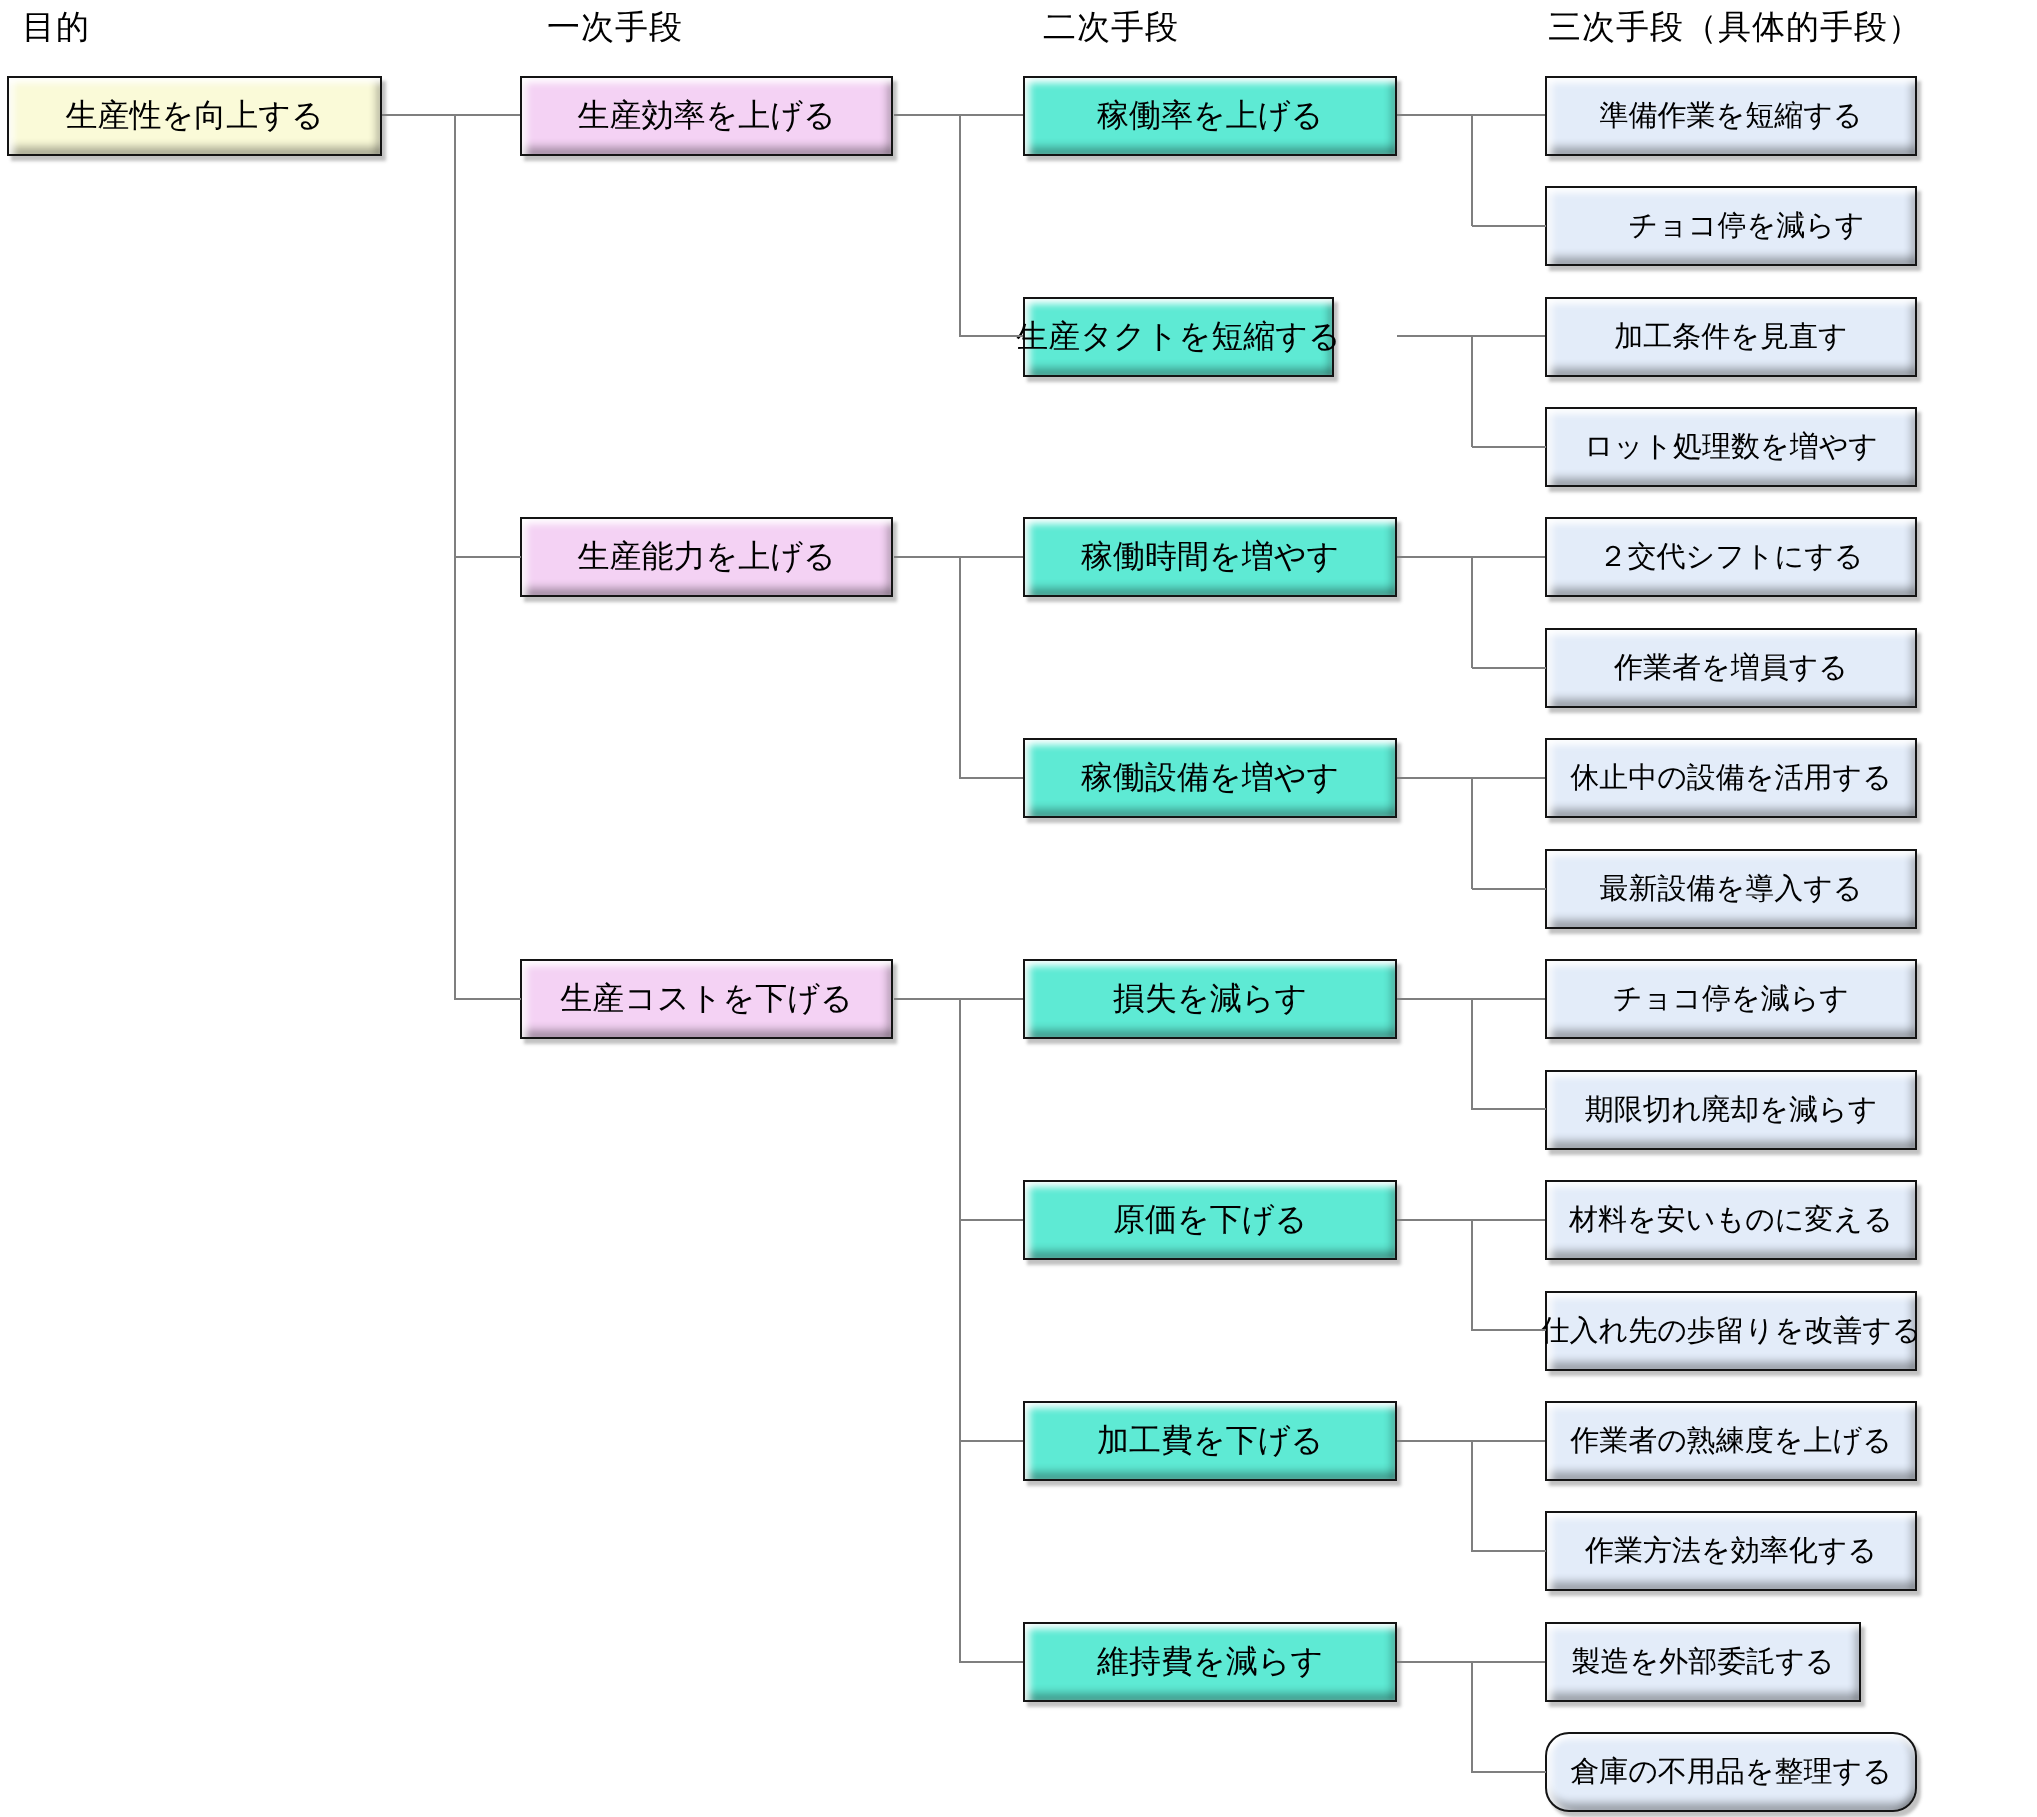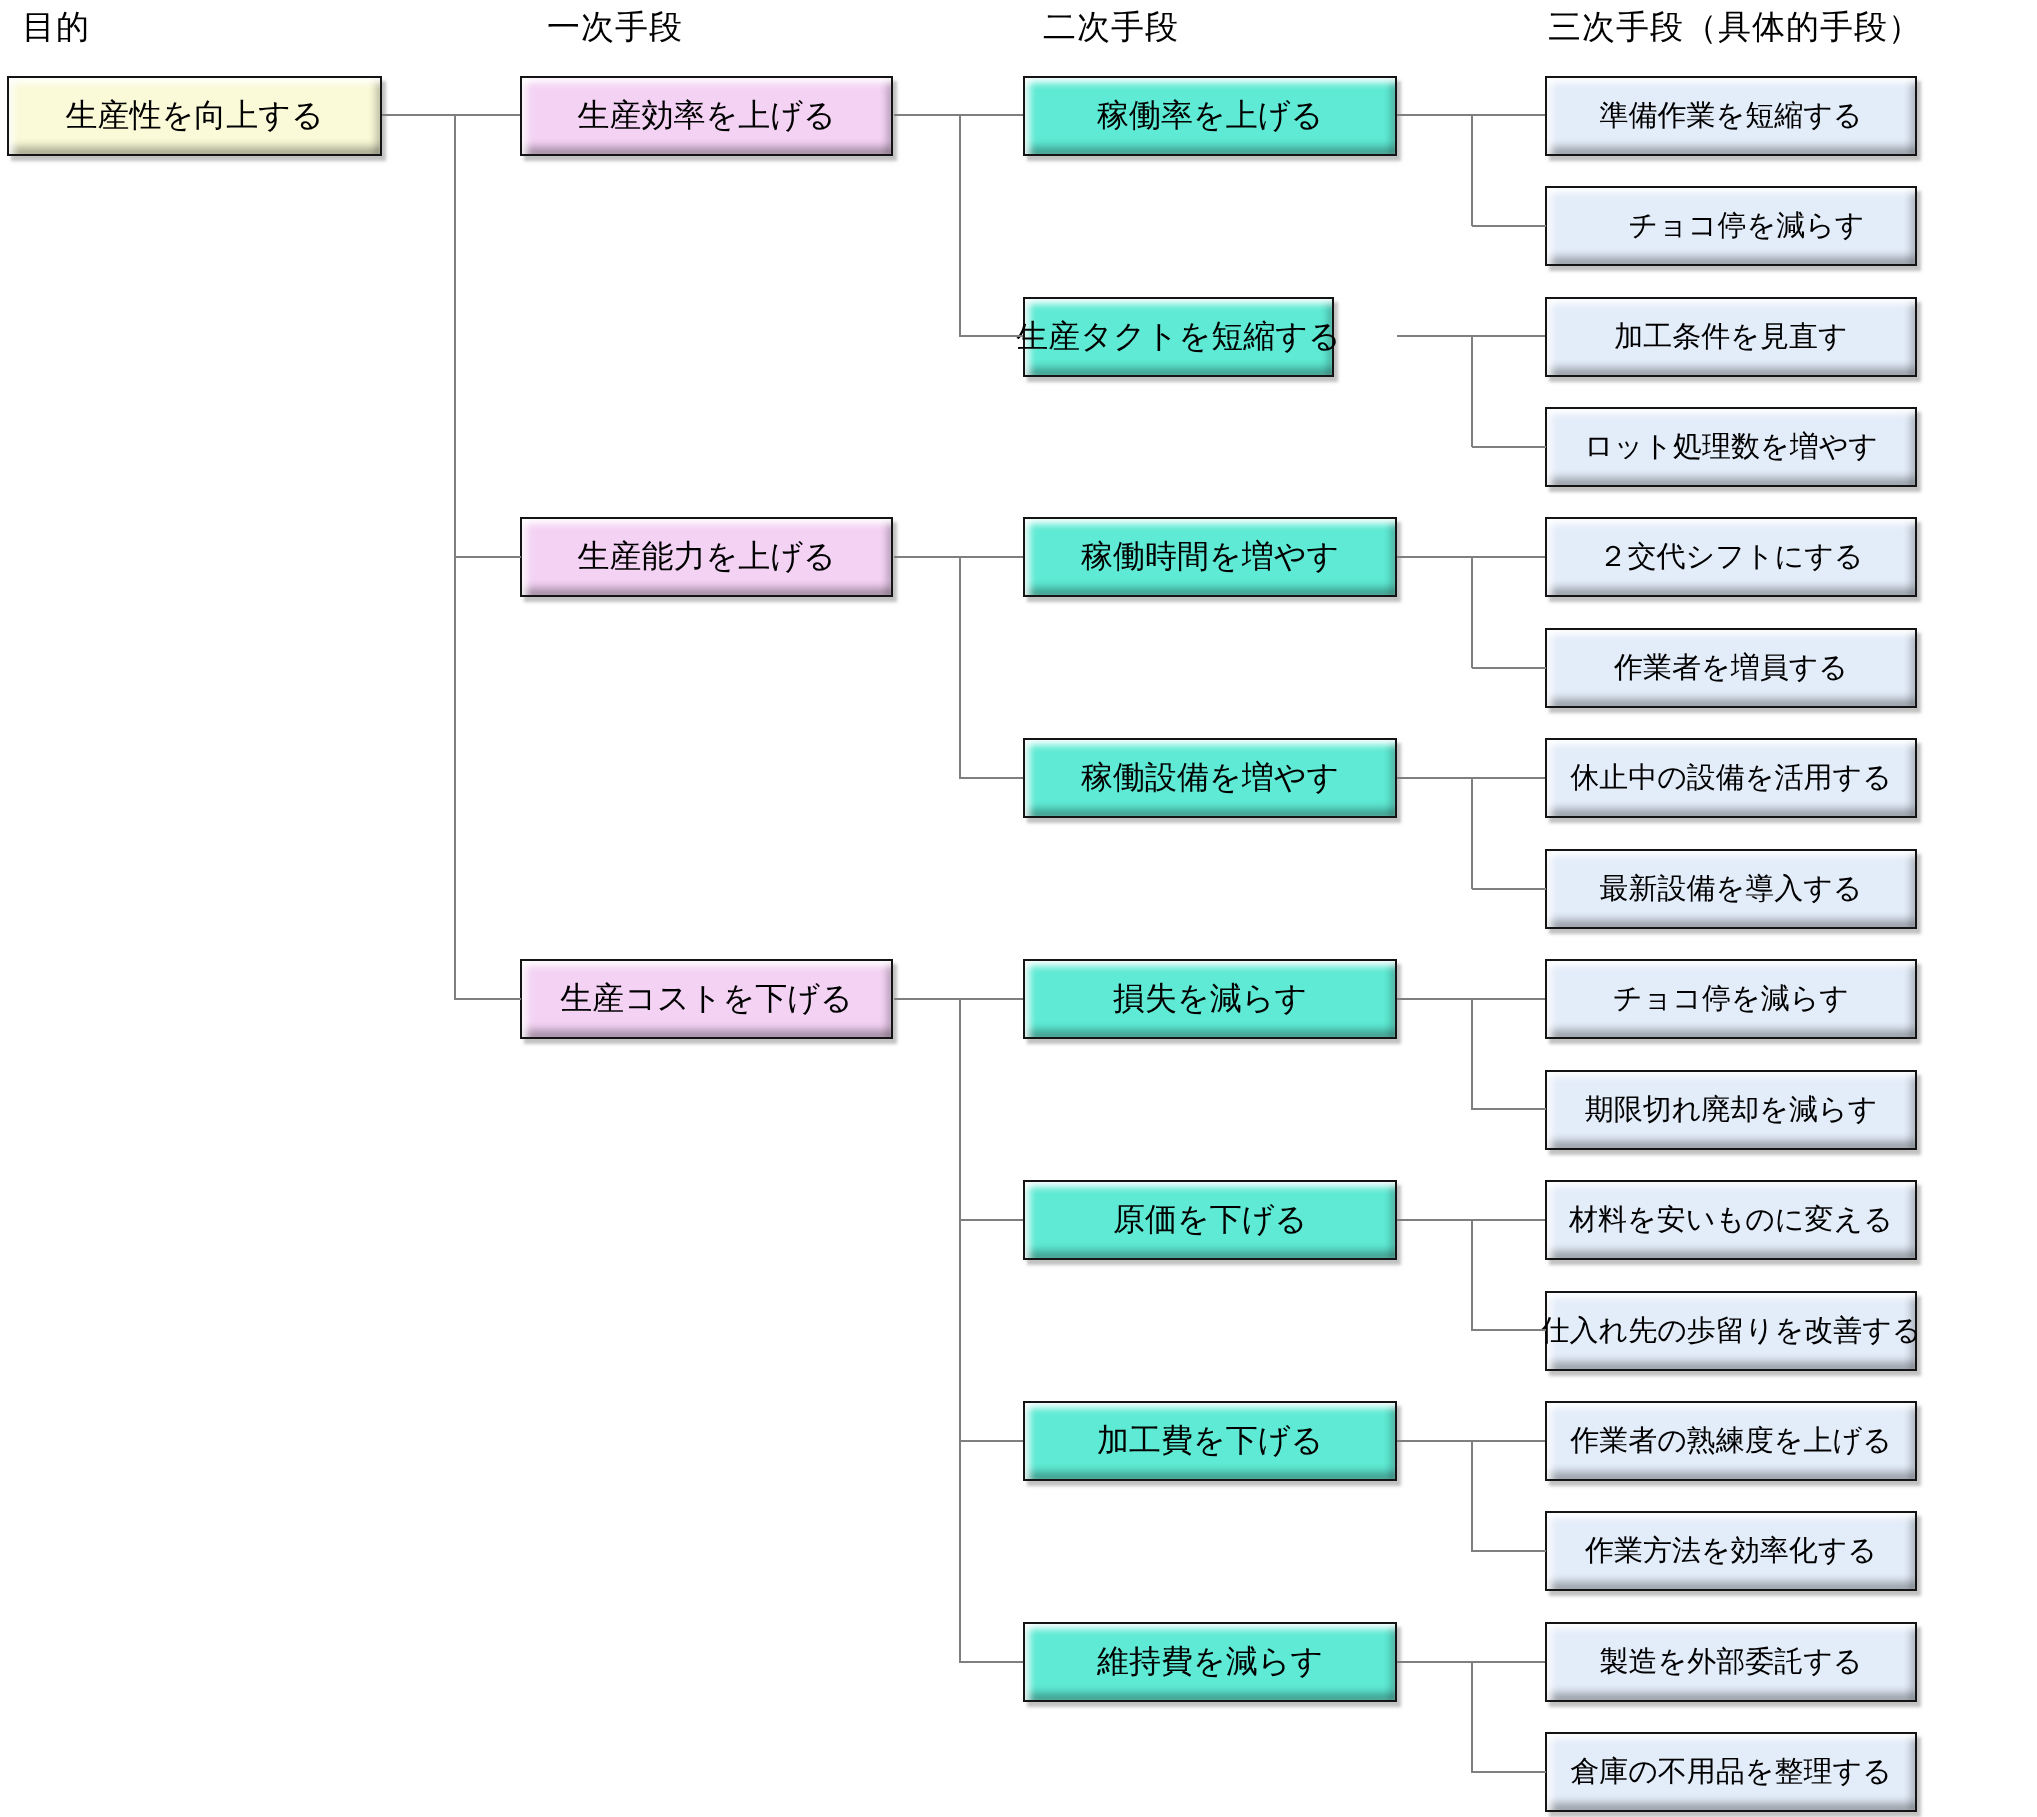--- a/index.html
+++ b/index.html
@@ -67,22 +67,22 @@
   <div class="box tertiary" style="left:1545px;top:517px;width:372px;">２交代シフトにする</div>
   <div class="box tertiary" style="left:1545px;top:628px;width:372px;">作業者を増員する</div>
   <div class="box tertiary" style="left:1545px;top:738px;width:372px;">休止中の設備を活用する</div>
   <div class="box tertiary" style="left:1545px;top:849px;width:372px;">最新設備を導入する</div>
   <div class="box tertiary" style="left:1545px;top:959px;width:372px;">チョコ停を減らす</div>
   <div class="box tertiary" style="left:1545px;top:1070px;width:372px;">期限切れ廃却を減らす</div>
   <div class="box tertiary" style="left:1545px;top:1180px;width:372px;">材料を安いものに変える</div>
   <div class="box tertiary" style="left:1545px;top:1291px;width:372px;">仕入れ先の歩留りを改善する</div>
   <div class="box tertiary" style="left:1545px;top:1401px;width:372px;">作業者の熟練度を上げる</div>
   <div class="box tertiary" style="left:1545px;top:1511px;width:372px;">作業方法を効率化する</div>
-  <div class="box tertiary" style="left:1545px;top:1622px;width:372px;">製造を外部委託する</div>
-  <div class="box tertiary" style="left:1545px;top:1732px;width:372px;">倉庫の不用品を整理する</div>
+  <div class="box tertiary" style="left:1545px;top:1622px;width:316px;">製造を外部委託する</div>
+  <div class="box tertiary" style="left:1545px;top:1732px;width:372px;border-radius:24px;">倉庫の不用品を整理する</div>
 
 <div class="hline" style="left: 382px; top: 114px; width: 138px; background: rgb(127, 127, 127);"></div>
     <div class="hline" style="left: 455px; top: 556px; width: 66px; background: rgb(127, 127, 127);"></div>
     <div class="hline" style="left: 455px; top: 998px; width: 66px; background: rgb(127, 127, 127);"></div>
     <div class="hline" style="left: 894px; top: 114px; width: 129px; background: rgb(127, 127, 127);"></div>
     <div class="hline" style="left: 960px; top: 335px; width: 63px; background: rgb(127, 127, 127);"></div>
     <div class="hline" style="left: 894px; top: 556px; width: 129px; background: rgb(127, 127, 127);"></div>
     <div class="hline" style="left: 960px; top: 777px; width: 63px; background: rgb(127, 127, 127);"></div>
     <div class="hline" style="left: 894px; top: 998px; width: 129px; background: rgb(127, 127, 127);"></div>
     <div class="hline" style="left: 960px; top: 1219px; width: 63px; background: rgb(127, 127, 127);"></div>

